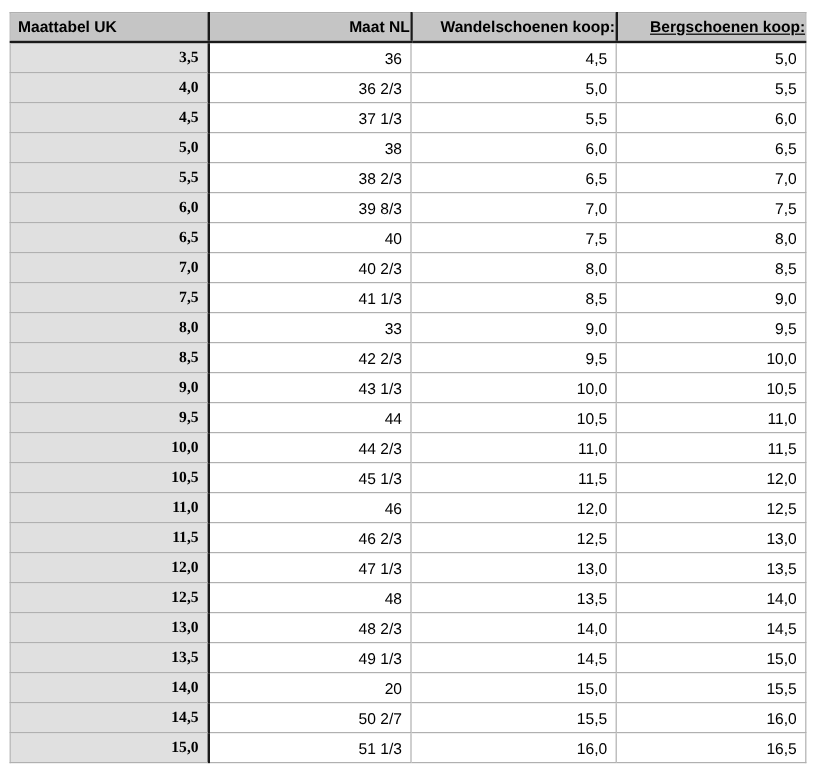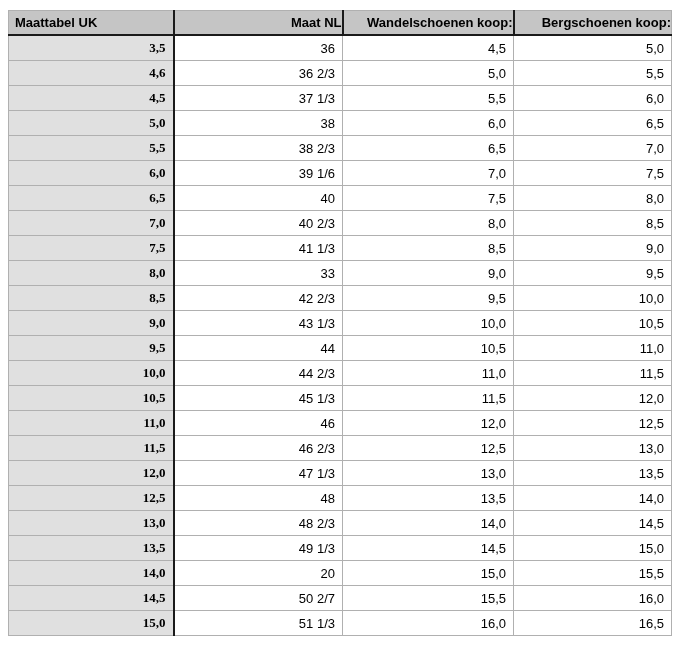--- a/index.html
+++ b/index.html
@@ -40,21 +40,21 @@
     text-align:left;
     height:23px;
     padding:0 0 0 6px;
     border-top:1px solid var(--grid);
     border-bottom:2px solid var(--dark);
     white-space:nowrap;
     overflow:hidden;
   }
   table.size-chart th:first-child{border-left:1px solid var(--grid);}
   table.size-chart th + th{border-left:2px solid var(--dark);text-align:right;}
-  table.size-chart th:last-child{border-right:1px solid var(--grid);}
+  table.size-chart th:last-child{border-right:1px solid var(--grid);text-decoration:underline;}
 
   table.size-chart td{
     background:#ffffff;
     text-align:right;
     height:24px;
     padding:0 7px 0 0;
     border-bottom:1px solid var(--grid);
     white-space:nowrap;
     overflow:hidden;
   }
@@ -91,21 +91,21 @@
       </tr>
     </thead>
     <tbody>
         <tr>
           <td class="cell-uk">3,5</td>
           <td class="cell-nl">36</td>
           <td class="cell-wandel">4,5</td>
           <td class="cell-berg">5,0</td>
         </tr>
         <tr>
-          <td class="cell-uk">4,6</td>
+          <td class="cell-uk">4,0</td>
           <td class="cell-nl">36 2/3</td>
           <td class="cell-wandel">5,0</td>
           <td class="cell-berg">5,5</td>
         </tr>
         <tr>
           <td class="cell-uk">4,5</td>
           <td class="cell-nl">37 1/3</td>
           <td class="cell-wandel">5,5</td>
           <td class="cell-berg">6,0</td>
         </tr>
@@ -116,21 +116,21 @@
           <td class="cell-berg">6,5</td>
         </tr>
         <tr>
           <td class="cell-uk">5,5</td>
           <td class="cell-nl">38 2/3</td>
           <td class="cell-wandel">6,5</td>
           <td class="cell-berg">7,0</td>
         </tr>
         <tr>
           <td class="cell-uk">6,0</td>
-          <td class="cell-nl">39 1/6</td>
+          <td class="cell-nl">39 8/3</td>
           <td class="cell-wandel">7,0</td>
           <td class="cell-berg">7,5</td>
         </tr>
         <tr>
           <td class="cell-uk">6,5</td>
           <td class="cell-nl">40</td>
           <td class="cell-wandel">7,5</td>
           <td class="cell-berg">8,0</td>
         </tr>
         <tr>

